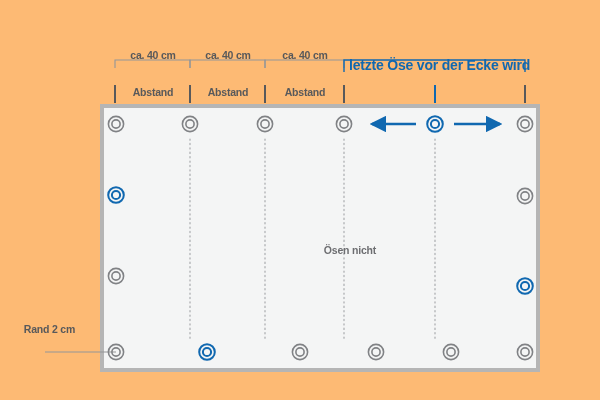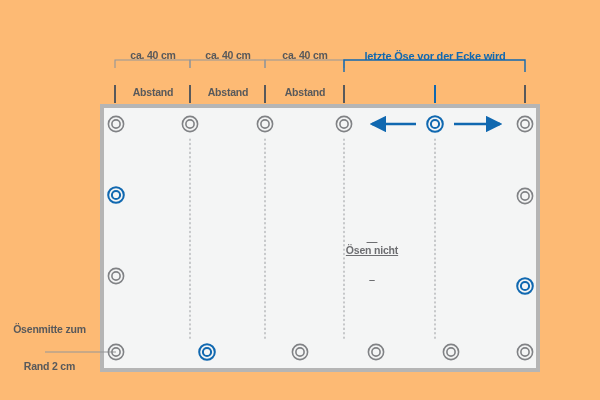--- a/index.html
+++ b/index.html
@@ -29,21 +29,21 @@
   .lbl {
     position: absolute;
     font-family: "Liberation Sans", sans-serif;
     font-weight: bold;
     line-height: 1.18;
     text-align: center;
     white-space: pre;
     letter-spacing: -0.2px;
   }
   .lbl-gray { color: #58595b; font-size: 10.5px; }
-  .lbl-blue { color: #1068b0; font-size: 11px; }
+  .lbl-blue { color: #1068b0; font-size: 14px; }
   .lbl-center { color: #6d6e71; font-size: 10.5px; }
   .lbl-left { color: #58595b; font-size: 10.5px; }
 </style>
 </head>
 <body>
 
 <div id="stage">
 
   <svg id="diagram" viewBox="0 0 600 400">
     <defs>
@@ -178,22 +178,21 @@
 
   <div class="lbl lbl-gray" style="left:265px; top:24px; width:80px;">
     <div>ca. 40 cm</div>
     <div>Abstand</div>
   </div>
 
   <div class="lbl lbl-blue" style="left:349px; top:24px; width:172px;">
     <div>letzte Öse vor der Ecke wird</div>
   </div>
 
-  <div class="lbl lbl-center" style="left:312px; top:219px; width:120px;text-decoration:underline;">
+  <div class="lbl lbl-center" style="left:290px; top:219px; width:120px;">
     <div>Ösen nicht</div>
   </div>
 
   <div class="lbl lbl-left" style="left:2px; top:298px; width:95px;">
-    <div>Ösenmitte zum</div>
     <div>Rand 2 cm</div>
   </div>
 
 </div>
 
 </body></html>

